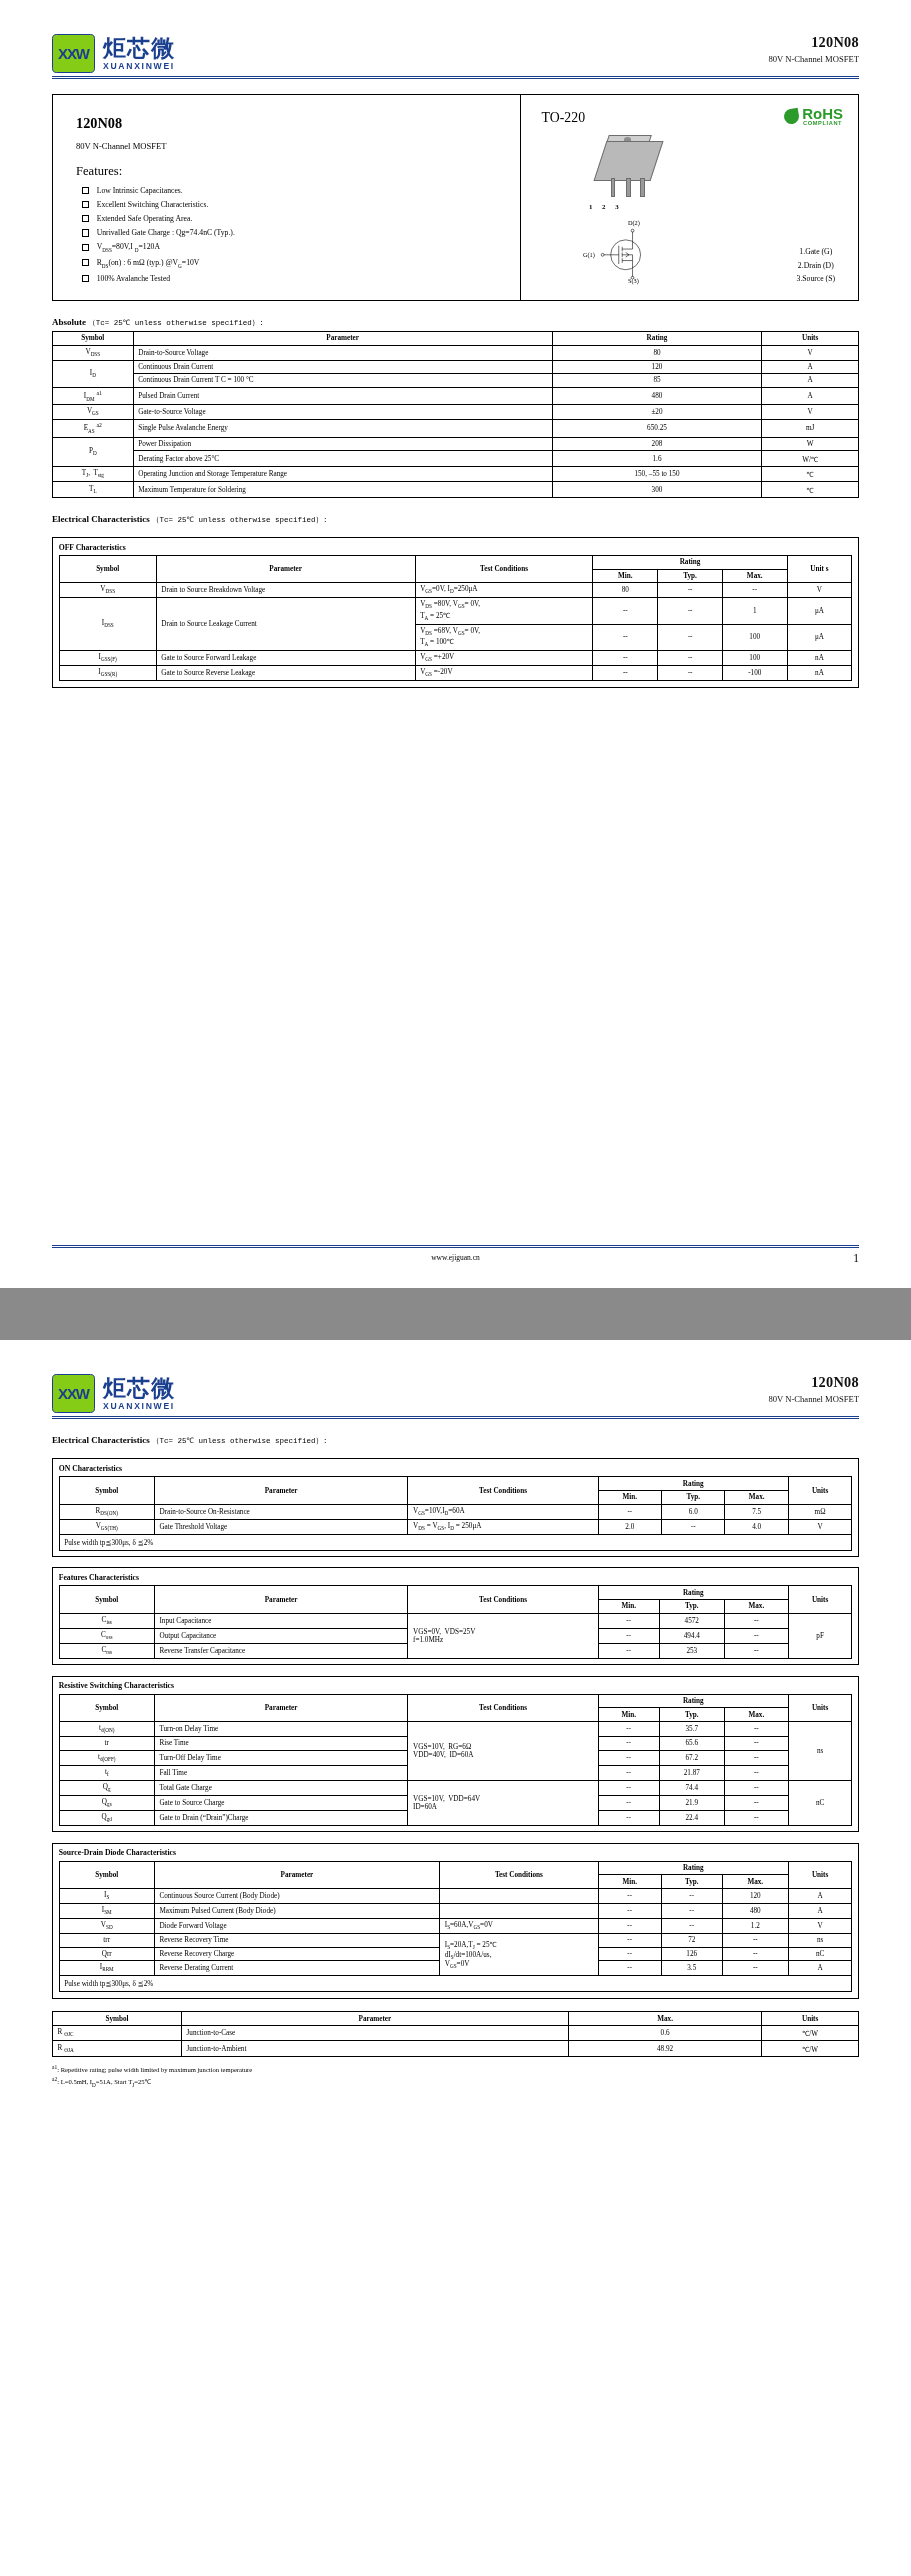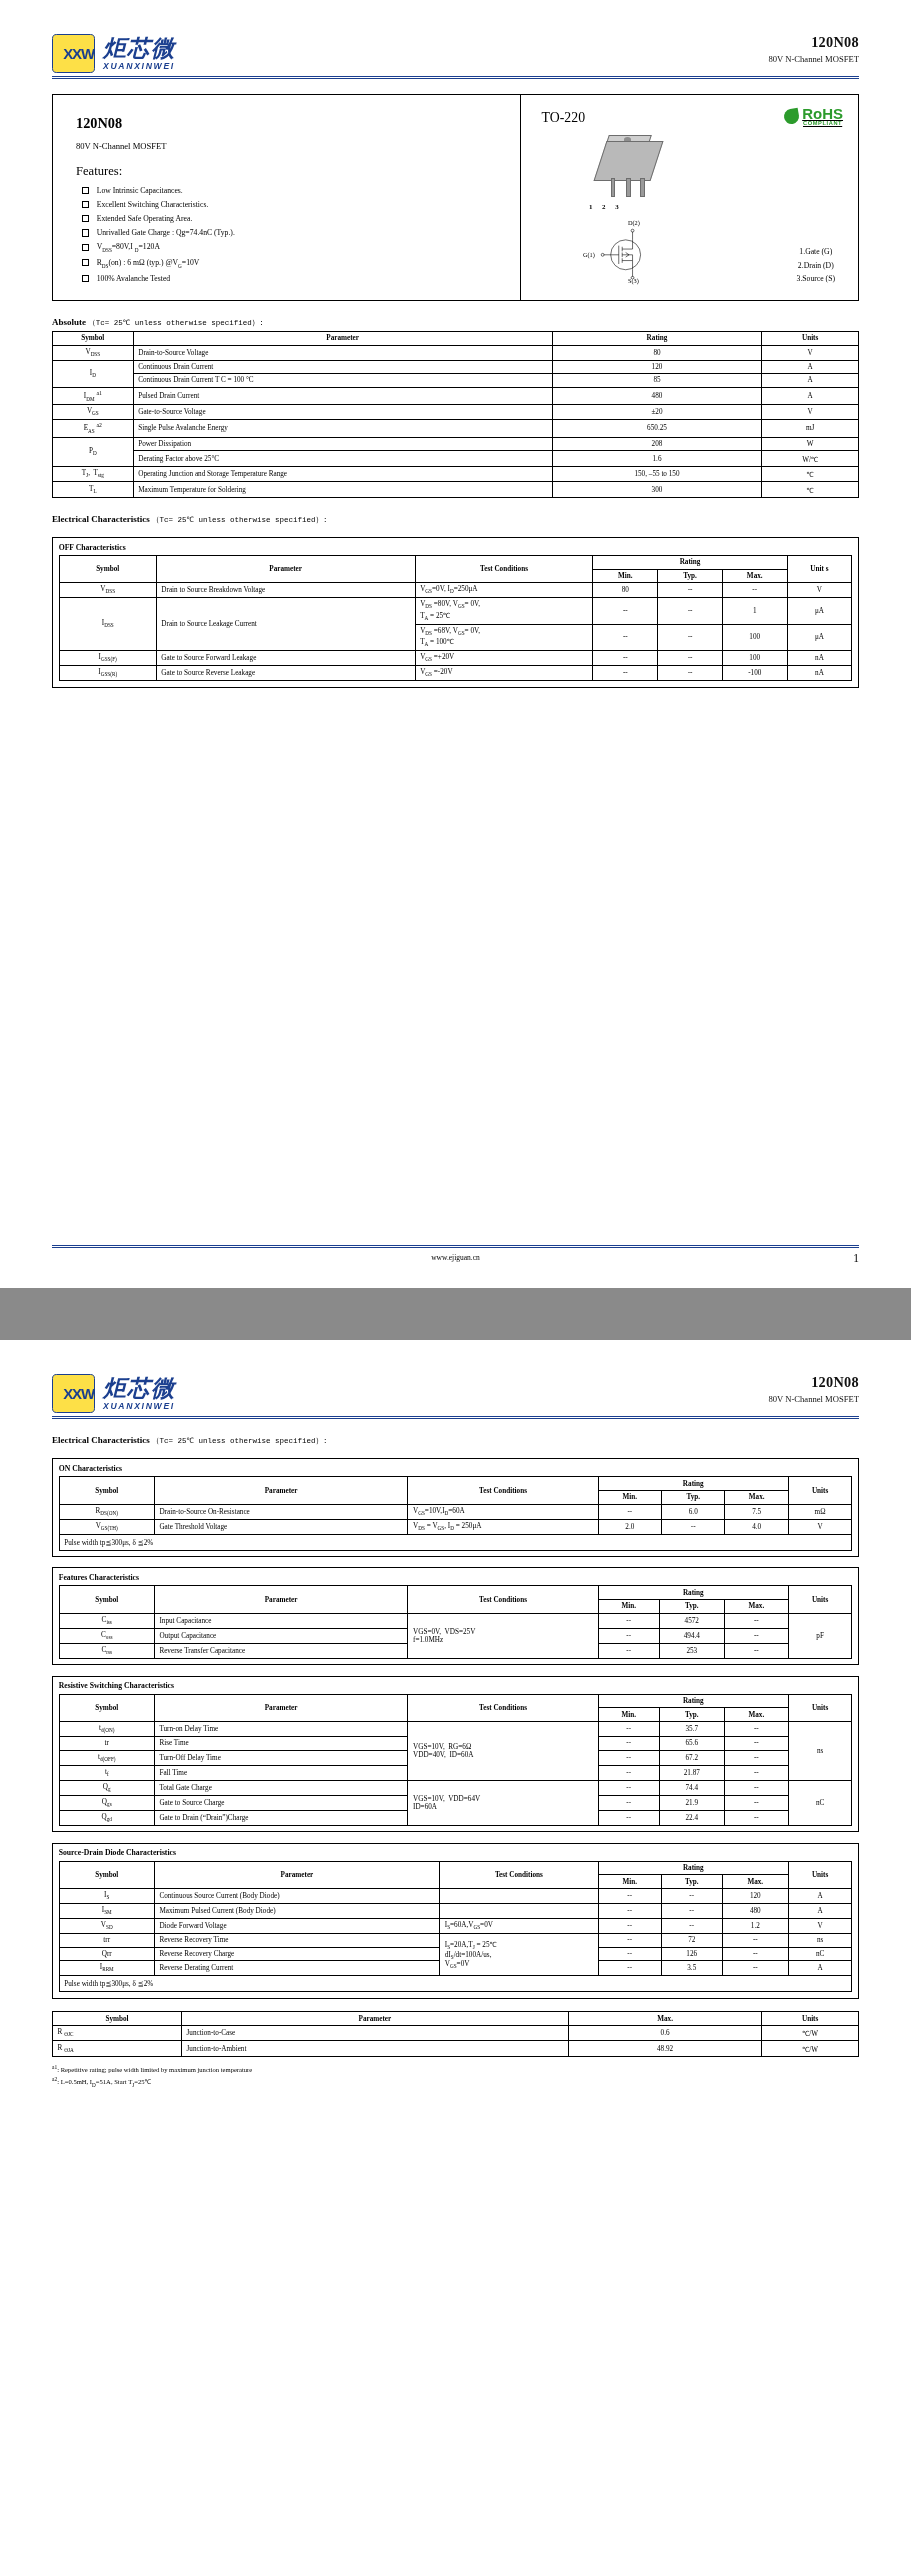--- a/index.html
+++ b/index.html
@@ -10,25 +10,25 @@
   .page{
     width:911px;min-height:1288px;background:#fff;position:relative;
     padding:0;box-sizing:border-box;
   }
   .page-inner{padding:34px 52px 0 52px;box-sizing:border-box;}
   
   .hdr{display:flex;align-items:flex-start;justify-content:space-between;}
   .logo-wrap{display:flex;align-items:center;gap:8px;}
   .logo-box{
     width:41px;height:37px;border:1.7px solid #1b3f8f;border-radius:4.6px;
-    display:flex;align-items:center;justify-content:flex-end;position:relative;
-    background:#fde047;
+    display:flex;align-items:center;justify-content:center;position:relative;
+    background:#84cc16;
   }
   .logo-box .xx{color:#1b3f8f;font-family:"Liberation Sans",sans-serif;font-weight:700;font-size:15px;letter-spacing:-1.1px;}
-  .logo-text{line-height:1;font-style:italic;}
+  .logo-text{line-height:1;}
   .logo-cn{font-size:23px;color:#1b3f8f;font-weight:700;font-family:"DejaVu Sans",sans-serif;letter-spacing:1.1px;}
   .logo-en{font-size:8.6px;color:#1b3f8f;font-family:"Liberation Sans",sans-serif;letter-spacing:1.7px;font-weight:700;margin-top:2.3px;}
   .hdr-right{text-align:right;font-family:"Liberation Serif",serif;}
   .hdr-part{font-size:14.3px;font-weight:700;color:#111;letter-spacing:0.3px;}
   .hdr-desc{font-size:8.6px;color:#111;margin-top:3.4px;}
   .hdr-rule{border-top:1.1px solid #1b3f8f;margin-top:3.4px;}
   .hdr-rule2{border-top:0.6px solid #1b3f8f;margin-top:1.1px;}
 
   
   .topbox{margin-top:15px;border:0.6px solid #000;display:flex;min-height:182px;}
@@ -37,21 +37,21 @@
   .part-title{font-size:14.3px;font-weight:700;font-family:"Liberation Serif",serif;}
   .part-sub{font-size:8.6px;margin-top:9.2px;}
   .features-h{font-size:12.6px;margin-top:12.6px;font-weight:400;}
   ul.feat{list-style:none;margin:6.9px 0 0 0;padding:0;}
   ul.feat li{font-size:7.7px;margin:5.2px 0 5.2px 5.7px;position:relative;padding-left:15px;}
   ul.feat li:before{content:"";position:absolute;left:0;top:1.1px;width:5.2px;height:5.2px;border:0.6px solid #000;}
   sub{font-size:5.2px;}
   .pkg-label{font-size:13.8px;font-family:"Liberation Serif",serif;position:absolute;left:20.7px;top:15px;}
   .rohs{position:absolute;right:15px;top:10.3px;display:flex;align-items:center;gap:3.4px;}
   .rohs-leaf{width:15px;height:15px;border-radius:50% 0 50% 50%;background:#2c9b2c;transform:rotate(-10deg);}
-  .rohs-txt{line-height:1;text-decoration:underline;}
+  .rohs-txt{line-height:1;}
   .rohs-1{font-family:"Liberation Sans",sans-serif;font-weight:700;font-size:15px;color:#2c9b2c;}
   .rohs-2{font-family:"Liberation Sans",sans-serif;font-weight:700;font-size:5.7px;color:#2c9b2c;letter-spacing:0.6px;}
   .to220{position:absolute;left:69px;top:46px;width:86px;height:55px;}
   .to220 .body{position:absolute;left:10.3px;top:0;width:55px;height:38px;background:#b9b9b9;border:0.6px solid #6d6d6d;transform:skewX(-18deg);}
   .to220 .tab{position:absolute;left:17px;top:-6.9px;width:41px;height:9.2px;background:#cfcfcf;border:0.6px solid #6d6d6d;transform:skewX(-18deg);}
   .to220 .hole{position:absolute;left:34px;top:-4.6px;width:6.9px;height:5.7px;border-radius:50%;background:#8d8d8d;}
   .to220 .pin{position:absolute;top:37px;width:2.9px;height:17px;background:#9a9a9a;border:0.6px solid #6d6d6d;}
   .pins-lbl{position:absolute;left:68px;top:108px;font-size:6.9px;font-weight:700;letter-spacing:4px;}
   .sym{position:absolute;left:69px;top:131px;width:69px;height:52px;}
   .sym-lbl{position:absolute;font-size:6.3px;}

